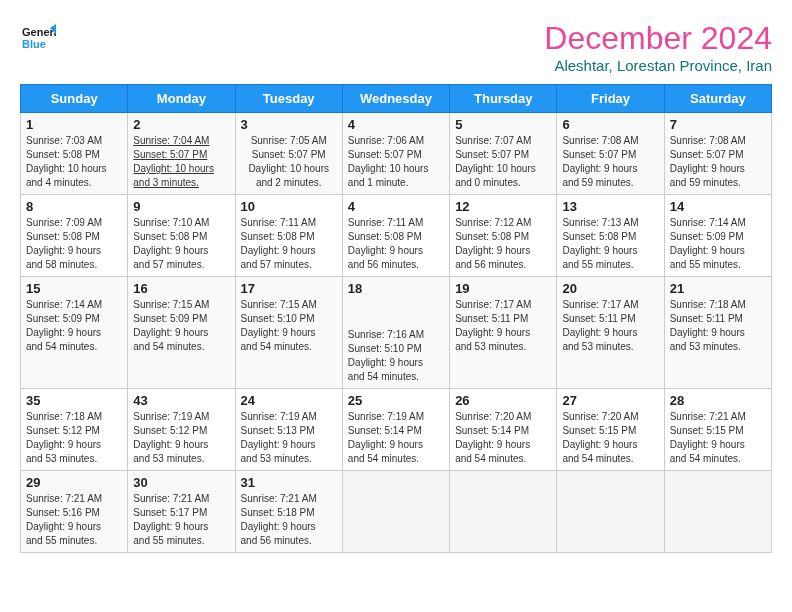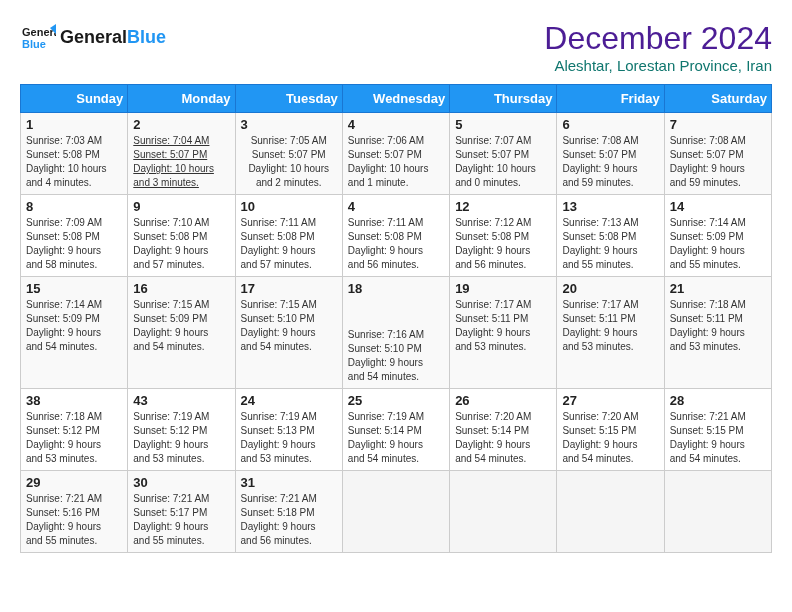--- a/index.html
+++ b/index.html
@@ -33,39 +33,39 @@
     .logo-icon {
       width: 36px;
       height: 36px;
     }
     .title-block {
       text-align: right;
     }
     .main-title {
       font-size: 32px;
       font-weight: normal;
-      color: #4c1d95;
+      color: #ec4899;
     }
     .subtitle {
       font-size: 15px;
       color: #0f766e;
     }
     .calendar {
       width: 100%;
       border-collapse: collapse;
       font-size: 11px;
     }
     .calendar thead tr th {
       background: #2196F3;
       color: #fff;
       padding: 6px 4px;
       font-size: 13px;
       font-weight: bold;
       border: 1px solid #1976D2;
-      text-align: right;
+      text-align: center;
     }
     .calendar tbody tr td {
       border: 1px solid #ccc;
       vertical-align: top;
       padding: 4px 5px;
       width: calc(100% / 7);
       min-height: 80px;
       background: #fff;
     }
     .calendar tbody tr:nth-child(odd) td {
@@ -94,25 +94,20 @@
 <body>
 
 <div class="header">
   <div class="logo">
     <svg class="logo-icon" viewBox="0 0 36 36">
       <rect width="36" height="36" rx="4" fill="white"></rect>
       <text x="2" y="16" font-size="11" font-weight="bold" fill="#1a1a1a" font-family="Arial">General</text>
       <text x="2" y="28" font-size="11" font-weight="bold" fill="#2196F3" font-family="Arial">Blue</text>
       <polygon points="30,8 36,4 36,14" fill="#2196F3"></polygon>
     </svg>
-    <div style="display:flex;flex-direction:column;">
-      <span class="logo-text">
-        <span style="color:#1a1a1a">General</span><span>Blue</span>
-      </span>
-    </div>
   </div>
   <div class="title-block">
     <div class="main-title">December 2024</div>
     <div class="subtitle">Aleshtar, Lorestan Province, Iran</div>
   </div>
 </div>
 
 <table class="calendar">
   <thead>
     <tr>
@@ -274,21 +269,21 @@
         <td>
           <span class="day-num">21</span>
           <div class="day-info" style="white-space: pre-line;">Sunrise: 7:18 AM
 Sunset: 5:11 PM
 Daylight: 9 hours
 and 53 minutes.</div>
         </td>
       </tr>
       <tr>
         <td>
-          <span class="day-num">38</span>
+          <span class="day-num">35</span>
           <div class="day-info" style="white-space: pre-line;">Sunrise: 7:18 AM
 Sunset: 5:12 PM
 Daylight: 9 hours
 and 53 minutes.</div>
         </td>
         <td>
           <span class="day-num">43</span>
           <div class="day-info" style="white-space: pre-line;">Sunrise: 7:19 AM
 Sunset: 5:12 PM
 Daylight: 9 hours

